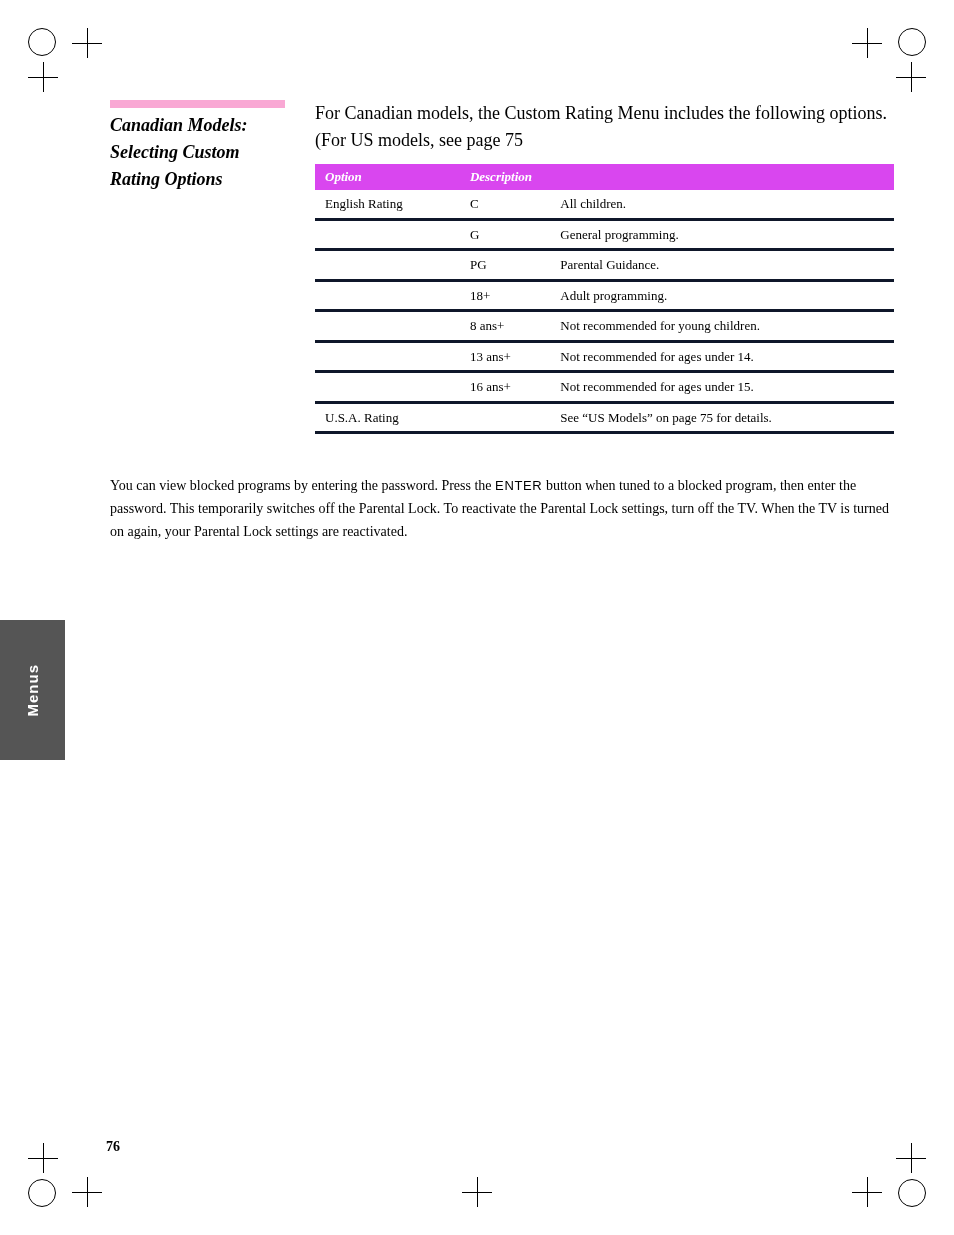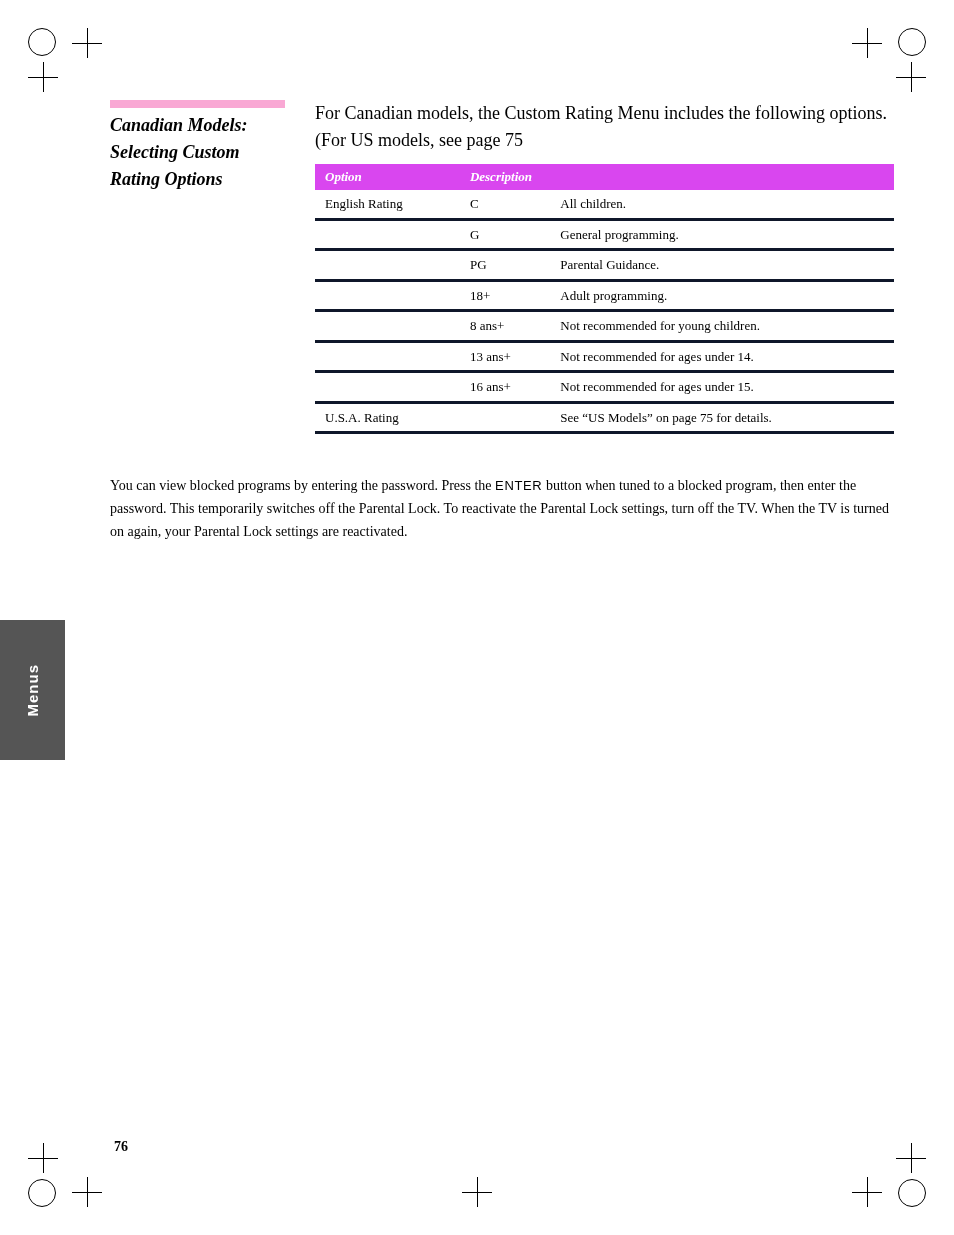--- a/index.html
+++ b/index.html
@@ -181,21 +181,21 @@
       font-family: Arial, sans-serif;
       writing-mode: vertical-rl;
       transform: rotate(180deg);
       letter-spacing: 1px;
     }
 
     
     .page-number {
       position: absolute;
       bottom: 80px;
-      left: 114px;
+      left: 106px;
       font-size: 14px;
       font-weight: bold;
     }
   </style>
 </head>
 <body>
 
 <div class="circle-mark mark-tl-circle"></div>
 <div class="crosshair mark-tl-cross"></div>
 <div class="crosshair mark-tl-cross2"></div>

